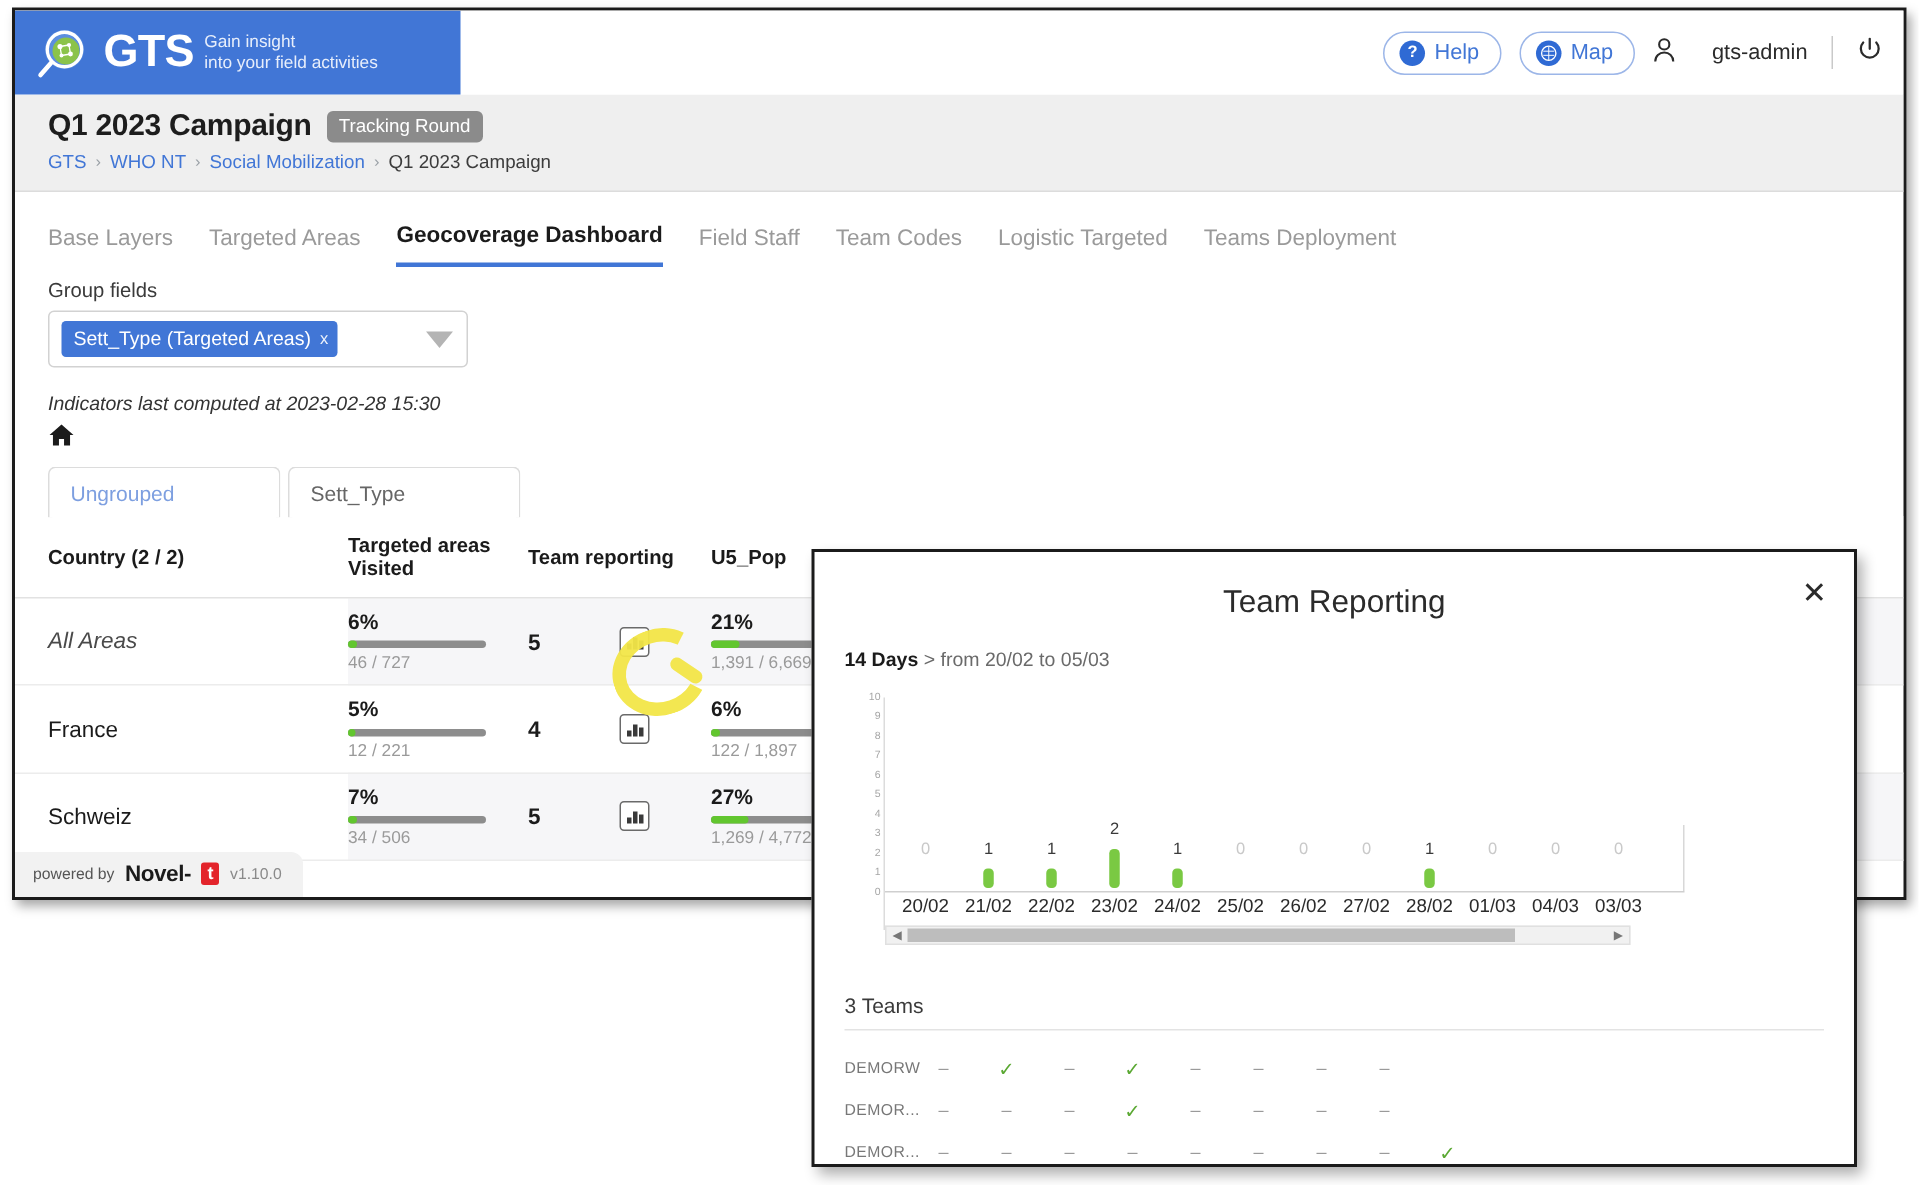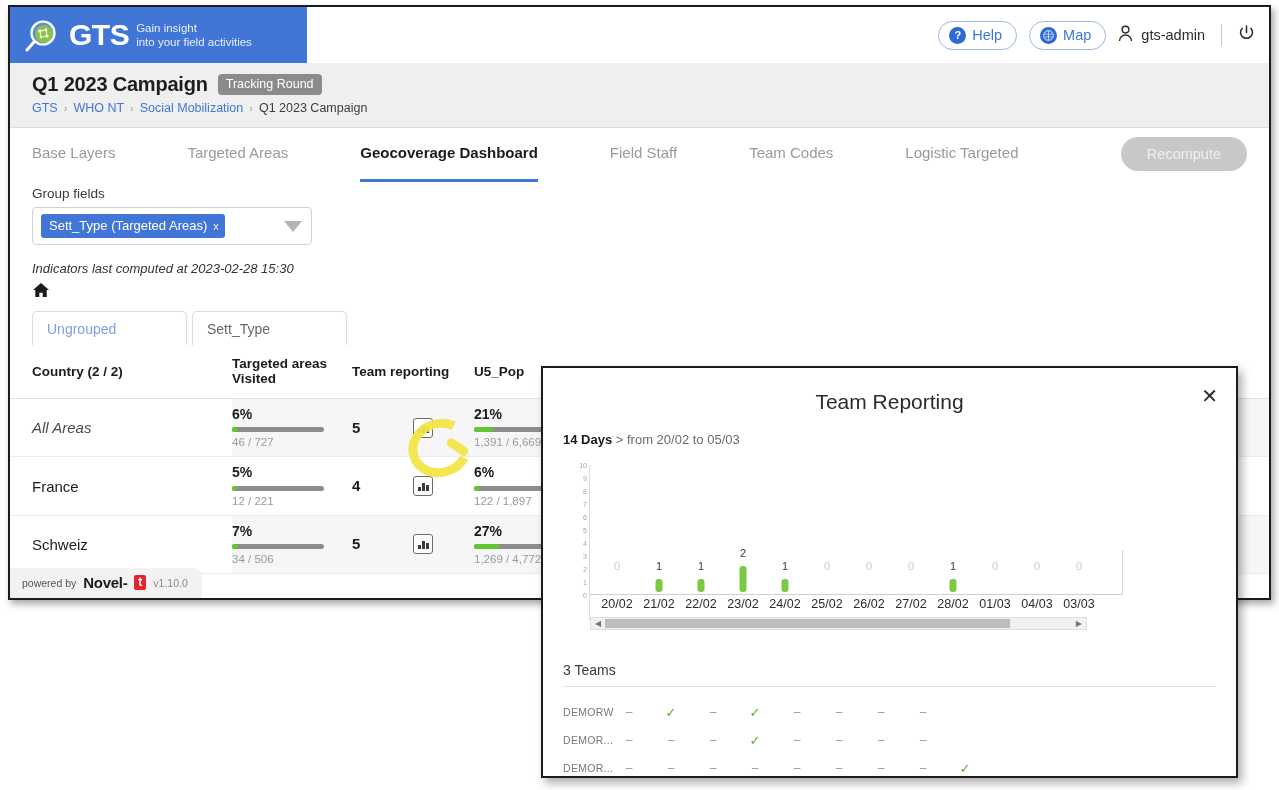--- a/index.html
+++ b/index.html
@@ -30,36 +30,36 @@
   .logo-badge { width:40px; height:40px; flex:0 0 40px; position:relative; }
   .brand-gts { font-size:30px; font-weight:bold; color:#fff; letter-spacing:-0.5px; line-height:1; }
   .brand-tag { font-size:11.5px; color:#e7eefb; line-height:1.25; }
   .topbar-right { flex:1; display:flex; align-items:center; justify-content:flex-end; padding-right:14px; gap:12px; }
   .pill {
     display:flex; align-items:center; gap:6px;
     border:1px solid #9cb6e8; border-radius:20px;
     padding:5px 14px 5px 10px; color:#4176d6; font-size:14.5px; background:#fff;
   }
   .pill .dot { width:17px; height:17px; border-radius:50%; background:#2f6ad4; display:flex; align-items:center; justify-content:center; color:#fff; font-size:11px; font-weight:bold; }
-  .user { display:flex; align-items:center; gap:8px; color:#2b2b2b; font-size:14.5px;justify-content:flex-end; }
+  .user { display:flex; align-items:center; gap:24px; color:#2b2b2b; font-size:14.5px;justify-content:flex-end; }
   .vsep { width:1px; height:22px; background:#c9c9c9; margin:0 4px; }
   .power { color:#2b2b2b; font-size:17px; cursor:pointer; }
 
   
   .pagehdr { background:#efefef; border-bottom:1px solid #dcdcdc; padding:10px 0 12px 22px; }
   .pagehdr-row { display:flex; align-items:center; gap:10px; }
   .page-title { font-size:20px; font-weight:bold; color:#1d1d1d; letter-spacing:-.2px; }
   .badge-round { background:#8b8b8b; color:#fff; font-size:12.5px; border-radius:4px; padding:3px 8px 4px; }
   .crumbs { margin-top:5px; font-size:12.5px; color:#555; display:flex; align-items:center; gap:6px; }
   .crumbs a { color:#4176d6; text-decoration:none; }
   .crumbs .sep { color:#9aa0a6; font-size:11px; }
   .crumbs .cur { color:#3c3c3c; }
 
   
-  .tabs { display:flex; padding:0 22px; position:relative; height:54px;gap:48px; }
+  .tabs { display:flex; align-items:center; padding:0 22px; position:relative; height:54px; }
   .tab { font-size:15px; color:#9a9a9a; padding:16px 0 10px; margin-right:24px; cursor:pointer; white-space:nowrap; }
   .tab.active { color:#1b1b1b; font-weight:bold; border-bottom:3px solid #4176d6; }
   .recompute {
     position:absolute; right:22px; top:9px;
     background:#c8c8c8; color:#efefef; font-size:14.5px;
     border:none; border-radius:18px; padding:9px 26px; cursor:pointer;
   }
 
   
   .gf-wrap { padding:4px 22px 0; }
@@ -258,21 +258,21 @@
     </div>
 
     
     <div class="tabs">
       <div class="tab">Base Layers</div>
       <div class="tab">Targeted Areas</div>
       <div class="tab active">Geocoverage Dashboard</div>
       <div class="tab">Field Staff</div>
       <div class="tab">Team Codes</div>
       <div class="tab">Logistic Targeted</div>
-      <button class="recompute">Recompute</button>
+      <div class="tab">Teams Deployment</div>
     </div>
 
     
     <div class="gf-wrap">
       <div class="gf-label">Group fields</div>
       <div class="gf-box">
         <span class="gf-chip">
           <span>Sett_Type (Targeted Areas)</span>
           <span class="x">x</span>
         </span>

